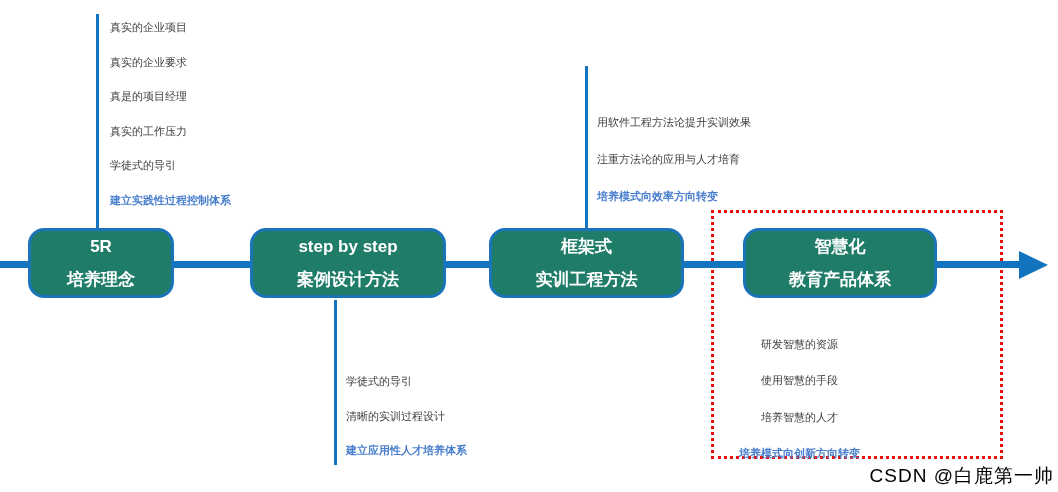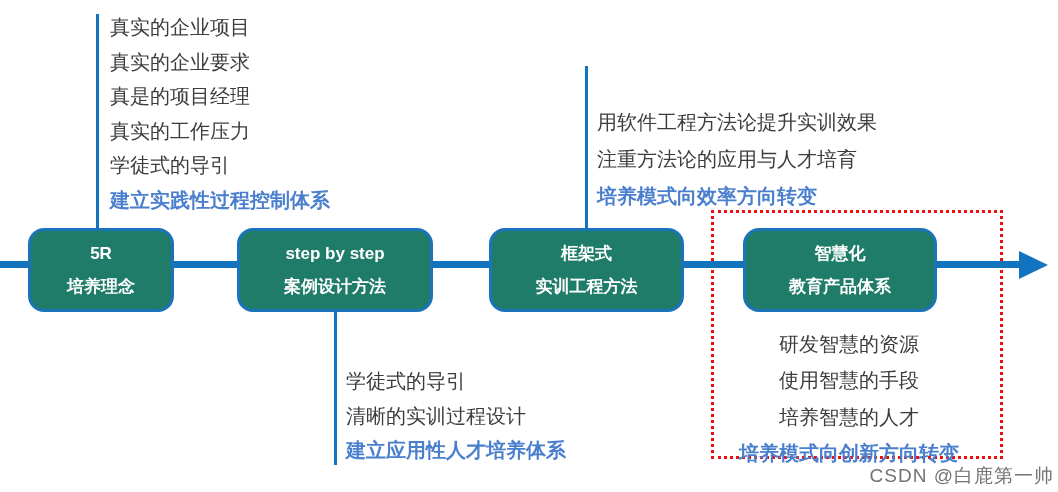--- a/index.html
+++ b/index.html
@@ -39,59 +39,59 @@
 
   
   .vline { position: absolute; width: 3px; background: #1273bf; }
   .v1 { left: 96px;  top: 14px;  height: 216px; }
   .v2 { left: 334px; top: 300px; height: 165px; }
   .v3 { left: 585px; top: 66px;  height: 164px; }
 
   
   .node {
     position: absolute;
-    top: 228px; height: 84px;
+    top: 228px; height: 70px;
     background: #1f7c68;
     border: 3px solid #1b74ba;
     border-radius: 16px;
     box-sizing: border-box;
     color: #ffffff;
     font-weight: bold;
     font-size: 17px;
     display: flex;
     flex-direction: column;
     justify-content: center;
     align-items: center;
     text-align: center;
   }
   .node .node-title, .node .node-sub { line-height: 26px; }
   .node .node-sub { margin-top: 7px; }
   .n1 { left: 28px;  width: 146px; }
-  .n2 { left: 237px; width: 196px; }
+  .n2 { left: 250px; width: 196px; }
   .n3 { left: 489px; width: 195px; align-items: center; }
   .n4 { left: 743px; width: 194px; }
 
   
   .list {
     position: absolute;
     color: #3d3d3d;
-    font-size: 20px;
+    font-size: 11px;
     white-space: nowrap;
   }
   .l1 { left: 110px; top: 10px;  line-height: 34.6px; }
   .l2 { left: 346px; top: 364px; line-height: 34.6px; }
   .l3 { left: 597px; top: 68px;  line-height: 36.8px; margin-top: 36px; }
   .l4 { left: 739px; top: 326px; line-height: 36.4px; text-align: center; }
   .hl { color: #4a7fce; font-weight: bold; }
 
   .watermark {
     position: absolute;
     right: 4px; top: 463px;
     font-size: 19px;
-    color: #737373;
+    color: #000000;
     letter-spacing: 1px;
   }
 </style>
 </head>
 <body>
 
 <div class="stage">
 
   <div class="dotted-frame"></div>
 

